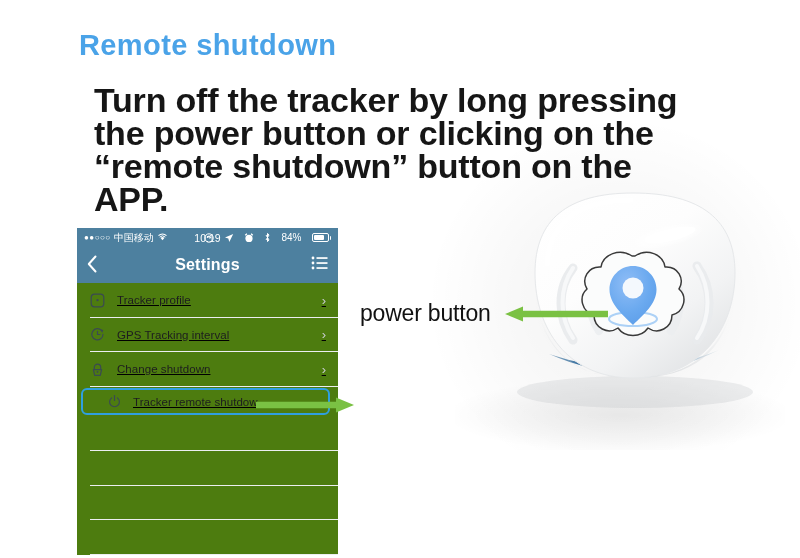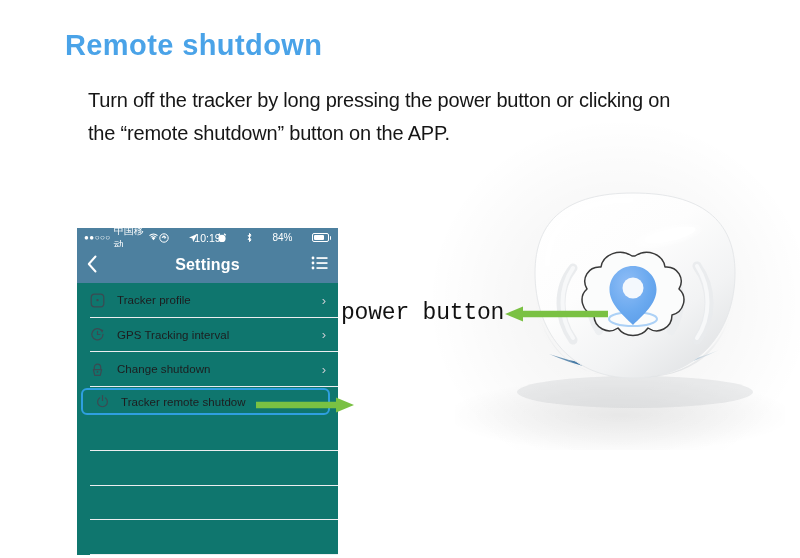--- a/index.html
+++ b/index.html
@@ -19,101 +19,101 @@
     pointer-events:none;
   }
   .bg-shade2{
     position:absolute;left:455px;top:380px;width:330px;height:70px;
     background:radial-gradient(ellipse at 50% 50%, rgba(0,0,0,0.07) 0%, rgba(0,0,0,0.03) 45%, rgba(0,0,0,0) 75%);
     pointer-events:none;
   }
 
   
   .heading{
-    position:absolute;left:65px;top:29px;
+    position:absolute;left:79px;top:29px;
     font-size:29px;font-weight:bold;color:#4aa3e8;
     letter-spacing:.4px;white-space:nowrap;
   }
 
   
   .bodytext{
-    position:absolute;left:88px;top:84px;width:610px;
-    font-size:20px;line-height:33px;color:#161616;
-    font-weight:400;letter-spacing:-0.2px;
+    position:absolute;left:94px;top:84px;width:610px;
+    font-size:34px;line-height:33px;color:#161616;
+    font-weight:700;letter-spacing:-0.2px;
   }
 
   
   .phone{
     position:absolute;left:77px;top:228px;width:261px;height:330px;
     background:#ffffff;overflow:hidden;
   }
   .statusbar{
     height:19px;background:#4d809f;color:#ffffff;
     display:flex;align-items:center;
     font-size:10.5px;padding:0 7px;box-sizing:border-box;
   }
   .sb-left{display:flex;align-items:center;gap:3px;}
   .sb-dots{letter-spacing:.5px;font-size:8px;line-height:1;}
   .sb-carrier{font-size:10px;}
   .sb-wifi{font-size:10px;}
   .sb-time{position:absolute;left:0;right:0;text-align:center;font-size:10.5px;font-weight:normal;pointer-events:none;}
-  .sb-right{margin-left:auto;display:flex;align-items:center;gap:19px;z-index:2;}
+  .sb-right{margin-left:auto;display:flex;align-items:center;gap:10px;z-index:2;}
   .sb-right svg{display:block;}
   .sb-batt{font-size:10px;}
   .battbody{
     width:17px;height:8.5px;border:1px solid #ffffff;border-radius:2px;
     position:relative;box-sizing:border-box;padding:1px;
   }
   .battbody i{display:block;height:100%;width:84%;background:#fff;border-radius:1px;}
   .battcap{width:1.5px;height:4px;background:#fff;border-radius:0 1px 1px 0;margin-left:1px;}
 
   .navbar{
     height:36px;background:#4d809f;color:#fff;
     display:flex;align-items:center;position:relative;padding:0 10px;box-sizing:border-box;
   }
   .nav-title{
     position:absolute;left:0;right:0;text-align:center;
     font-size:16px;font-weight:bold;letter-spacing:.2px;
   }
   .nav-back{font-size:20px;line-height:1;font-weight:300;z-index:2;}
   .nav-menu{margin-left:auto;z-index:2;}
 
-  .listarea{background:#0f766e;}
+  .listarea{background:#4d7c0f;text-decoration:underline;}
   .row{
     height:34.5px;display:flex;align-items:center;
     padding:0 12px 0 13px;box-sizing:border-box;position:relative;
   }
   .row:after{
     content:"";position:absolute;left:13px;right:0;bottom:0;height:1px;background:#eceef0;
   }
   .row .ico{width:20px;display:flex;align-items:center;justify-content:flex-start;}
   .row .lbl{font-size:11.5px;color:#1d1d1f;margin-left:7px;letter-spacing:.05px;}
   .row .chev{
     margin-left:auto;color:#c9cdd2;font-size:13px;font-weight:300;line-height:1;
   }
   .row.highlight{
     border:2px solid #2f9fe0;border-radius:6px;
-    margin:1.5px 8px 1.5px 4px;height:27px;padding-left:12px;
+    margin:1.5px 8px 1.5px 4px;height:27px;padding-left:24px;
   }
   .row.highlight:after{display:none;}
   .row.highlight .lbl{margin-left:6px;}
   .emptyrow{height:34.5px;position:relative;}
   .emptyrow:after{
     content:"";position:absolute;left:13px;right:0;bottom:0;height:1px;background:#eceef0;
   }
 
   
   .device-wrap{position:absolute;left:487px;top:178px;width:285px;height:245px;}
 
   
   .anno{
     position:absolute;color:#111;font-size:23px;line-height:29px;white-space:nowrap;
     letter-spacing:-0.2px;
   }
-  .anno-power{left:341px;top:299px;font-family:Liberation Mono, monospace;}
+  .anno-power{left:360px;top:299px;}
   .anno-shutdown{left:348px;top:410px;white-space:normal;width:250px;}
 
   .arrow{position:absolute;}
 </style>
 </head>
 <body>
 
 <div class="bg-shade"></div>
 <div class="bg-shade2"></div>
 

